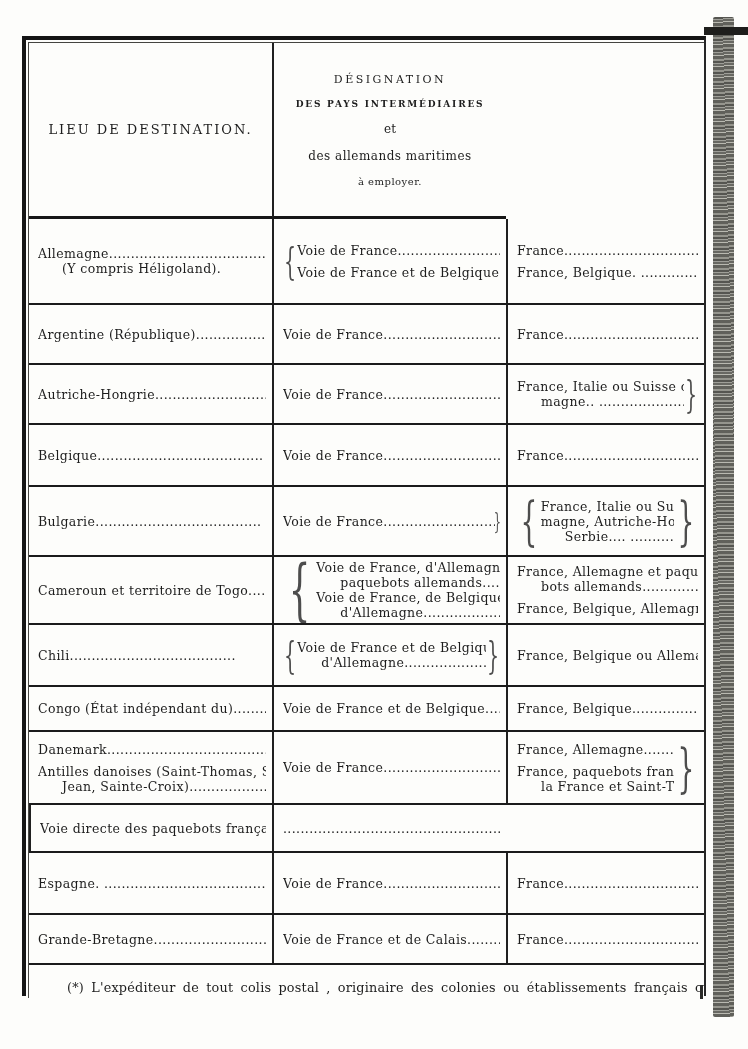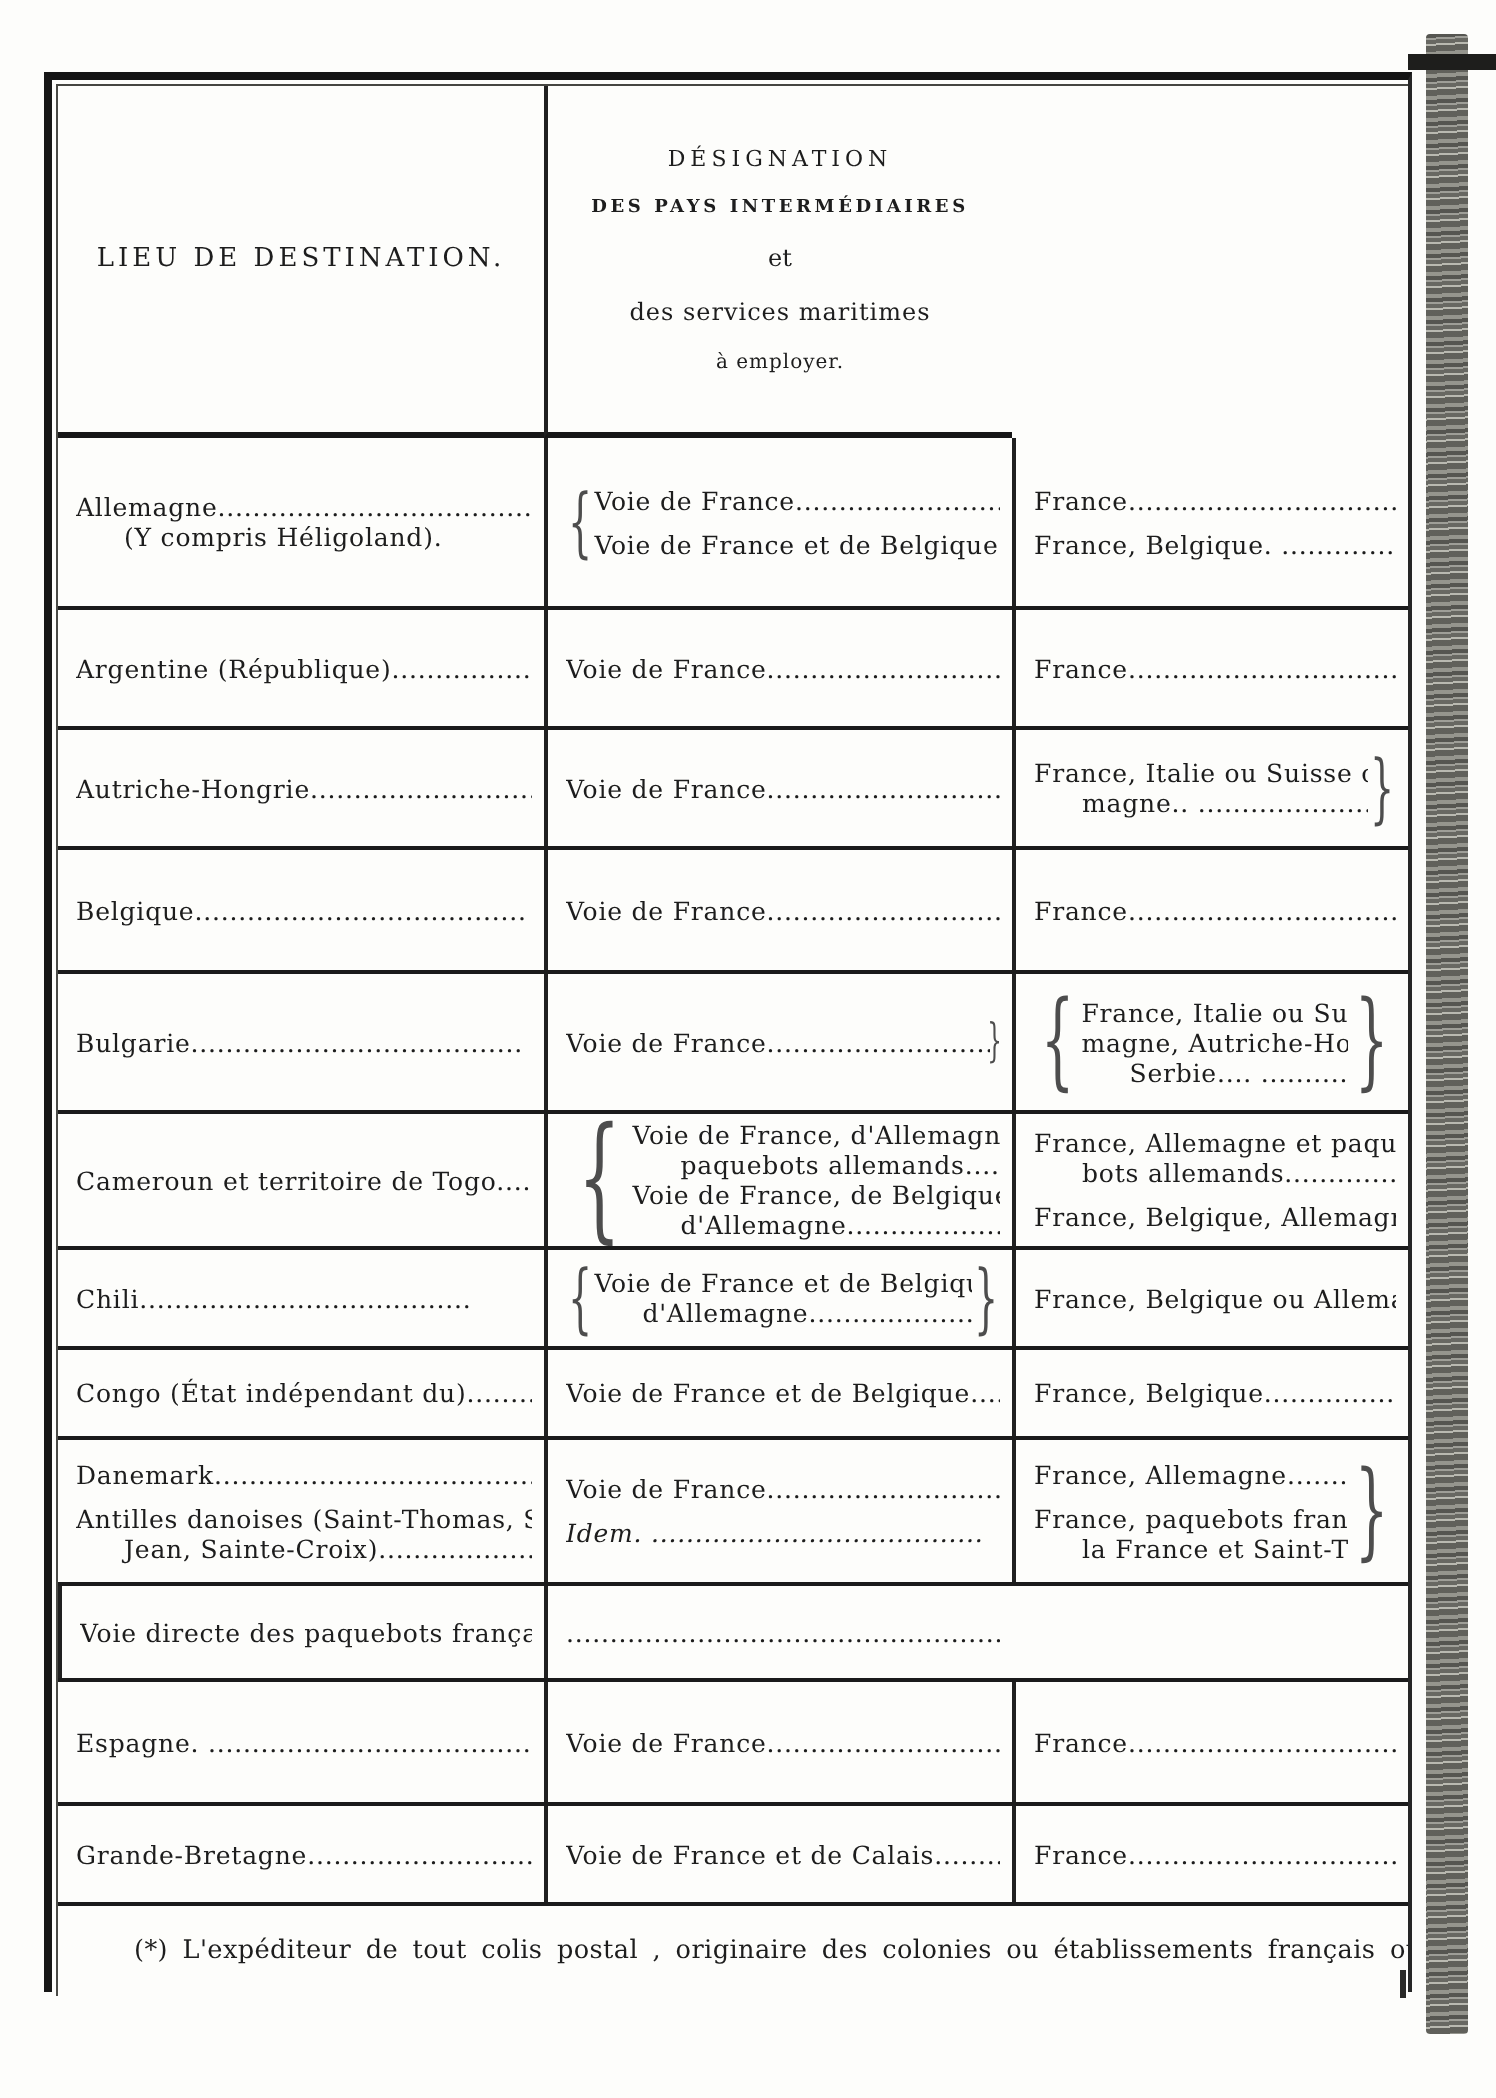--- a/index.html
+++ b/index.html
@@ -40,21 +40,21 @@
   .h3stack .t1 { font-size:11px; letter-spacing:2.5px; }
   .h3stack .t2 { font-size:9px;  letter-spacing:1.8px; font-weight:bold; }
   .h3stack .t3 { font-size:12px; }
   .h3stack .t4 { font-size:12px; letter-spacing:.5px; }
   .h3stack .t5 { font-size:10px; letter-spacing:.5px;text-align:right; }
 
   .row { border-bottom:2px solid #1b1b1b; box-sizing:border-box; }
   .row:nth-child(1){height:86px} .row:nth-child(2){height:60px}
   .row:nth-child(3){height:60px} .row:nth-child(4){height:62px}
   .row:nth-child(5){height:70px} .row:nth-child(6){height:68px}
-  .row:nth-child(7){height:50px} .row:nth-child(8){height:45px}
+  .row:nth-child(7){height:62px} .row:nth-child(8){height:45px}
   .row:nth-child(9){height:73px} .row:nth-child(10){height:48px}
   .row:nth-child(11){height:62px} .row:nth-child(12){height:50px}
 
   .cell {
     display:flex; align-items:center; padding:3px 6px 3px 9px;
     overflow:hidden; min-width:0; box-sizing:border-box;
   }
   .lines { flex:1 1 auto; min-width:0; display:flex; flex-direction:column; justify-content:center; }
   .line {
     white-space:nowrap; overflow:hidden; font-size:12.5px; line-height:15px;
@@ -94,21 +94,21 @@
 
       <div class="hdr">
         <div class="hdr-cell c1">
           <span class="hdr-main">LIEU DE DESTINATION.</span>
         </div>
         <div class="hdr-cell c3">
           <div class="h3stack">
             <span class="t1">DÉSIGNATION</span>
             <span class="t2">DES PAYS INTERMÉDIAIRES</span>
             <span class="t3">et</span>
-            <span class="t4">des services maritimes</span>
+            <span class="t4">des allemands maritimes</span>
             <span class="t5">à employer.</span>
           </div>
         </div>
       </div>
 
       <div>
           <div class="row">
             <div class="cell c1">
               <div class="lines">
                 <div class="line">Allemagne......................................</div>
@@ -268,21 +268,20 @@
             <div class="cell c1">
               <div class="lines">
                 <div class="line">Danemark......................................</div>
                 <div class="line sp">Antilles danoises (Saint-Thomas, Saint-</div>
                 <div class="line cont">Jean, Sainte-Croix)........................</div>
               </div>
             </div>
             <div class="cell c2">
               <div class="lines">
                 <div class="line">Voie de France......................................</div>
-                <div class="line sp it">Idem. ......................................</div>
               </div>
             </div>
             <div class="cell c3">
               <div class="lines">
                 <div class="line">France, Allemagne....................</div>
                 <div class="line sp">France, paquebots français entre</div>
                 <div class="line cont">la France et Saint-Thomas..</div>
               </div>
               <div class="brace" style="font-size: 53px;">}</div>
             </div>

